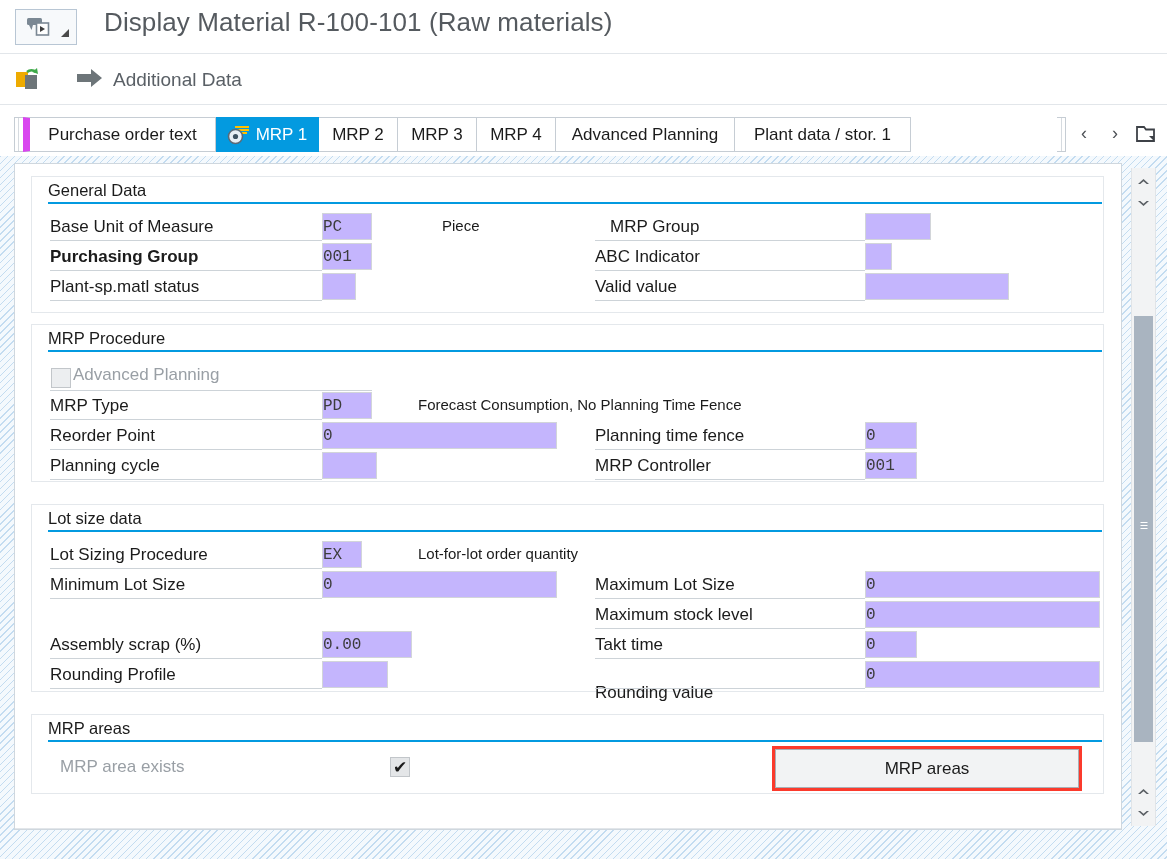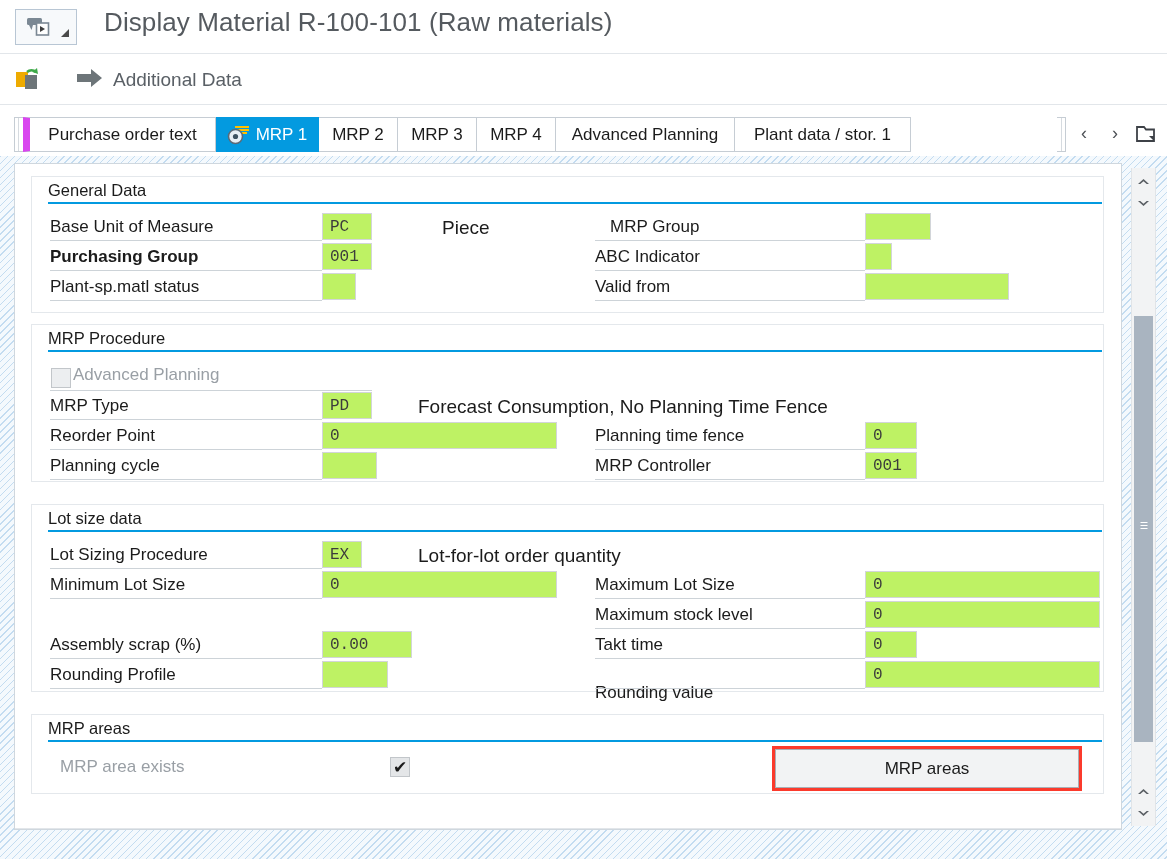--- a/index.html
+++ b/index.html
@@ -63,24 +63,24 @@
 
   .group{position:absolute;left:16px;background:#ffffff;
      border:1px solid #e4e8ec;box-sizing:border-box;}
   .grp-title{position:absolute;left:16px;top:4px;font-size:16.5px;color:#1b1b1b;white-space:nowrap;}
   .grp-rule{position:absolute;left:16px;right:1px;top:25px;height:2px;background:#039ae0;}
 
   .lbl{position:absolute;font-size:17px;color:#1b1b1b;white-space:nowrap;}
   .lbl.dis{color:#999fa5;}
   .uline{position:absolute;height:1px;background:#cdd3d8;}
 
-  .fld{position:absolute;background:#bef264;border:1px solid #d2d5d9;box-sizing:border-box;
+  .fld{position:absolute;background:#c4b5fd;border:1px solid #d2d5d9;box-sizing:border-box;
      font-family:"Liberation Mono", monospace;font-size:16px;color:#3c3c3c;
-     display:flex;align-items:center;padding-left:7px;}
-  .txt{position:absolute;font-size:19px;color:#1b1b1b;white-space:nowrap;}
+     display:flex;align-items:center;}
+  .txt{position:absolute;font-size:15px;color:#1b1b1b;white-space:nowrap;}
 
   .cbx{position:absolute;width:20px;height:20px;background:#e4e6e8;
      border:1px solid #c2c6ca;box-sizing:border-box;
      display:flex;align-items:center;justify-content:center;
      font-size:17px;color:#1b1b1b;line-height:1;}
   .cbx.empty{background:#eceef0;}
 
   .mrp-btn-hl{position:absolute;border:3px solid #fb3a2c;box-sizing:border-box;background:#fb3a2c;}
   .mrp-btn{position:absolute;background:#f2f3f4;border:1px solid #a9afb5;box-sizing:border-box;
      display:flex;align-items:center;justify-content:center;font-size:17px;color:#1b1b1b;cursor:pointer;}
@@ -212,21 +212,21 @@
       <div class="fld" style="left:290px;top:96px;width:34px;height:27px;"></div>
 
       <div class="lbl" style="left:578px;top:40px;">MRP Group</div>
       <div class="uline" style="left:563px;top:63px;width:270px;"></div>
       <div class="fld" style="left:833px;top:36px;width:66px;height:27px;"></div>
 
       <div class="lbl" style="left:563px;top:70px;">ABC Indicator</div>
       <div class="uline" style="left:563px;top:93px;width:270px;"></div>
       <div class="fld" style="left:833px;top:66px;width:27px;height:27px;"></div>
 
-      <div class="lbl" style="left:563px;top:100px;">Valid from</div>
+      <div class="lbl" style="left:563px;top:100px;">Valid value</div>
       <div class="uline" style="left:563px;top:123px;width:270px;"></div>
       <div class="fld" style="left:833px;top:96px;width:144px;height:27px;"></div>
     </div>
 
     <div class="group" style="top:160px;width:1073px;height:158px;">
       <div class="grp-title">MRP Procedure</div>
       <div class="grp-rule"></div>
 
       <div class="cbx empty" style="left:19px;top:43px;"></div>
       <div class="lbl dis" style="left:41px;top:40px;">Advanced Planning</div>

